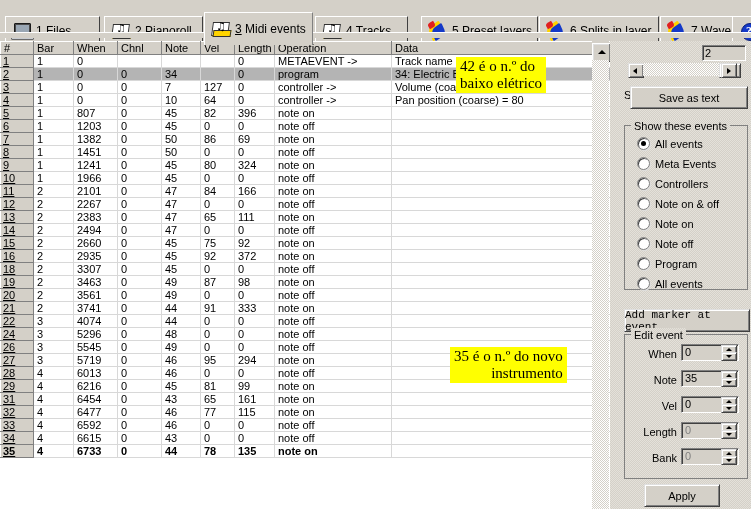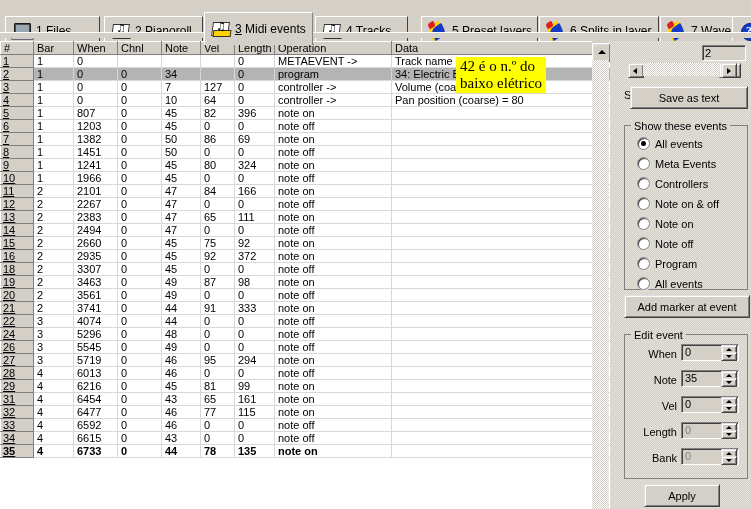--- a/index.html
+++ b/index.html
@@ -604,20 +604,22 @@
 
   <div class="vscroll">
     <div class="sbtn">
         <span class="arw"></span>
       </div>
     <div class="track"></div>
   </div>
 
   <div class="anno" id="anno1">42 é o n.º do
 baixo elétrico</div>
+  <div class="anno" id="anno2">35 é o n.º do novo
+instrumento</div>
 
   <div class="rpanel">
 
     <div class="lbl" style="left:14px;top:7px;">Select track</div>
     <div class="txtbox" style="position:absolute;left:92px;top:4px;width:44px;height:16px;">2</div>
 
     <div id="trackscroll" style="left:17px;top:21px;">
       <div class="raised hbtn l">
           <span class="hl-arw"></span>
         </div>
@@ -665,21 +667,21 @@
             <span class="dot"></span>
             <span class="rlbl">Program</span>
           </div>
           <div class="radio" style="left: 12px; top: 151px;">
             <span class="dot"></span>
             <span class="rlbl">All events</span>
           </div>
         </div>
     </div>
 
-    <div class="raised btn" style="position:absolute;left:14px;top:254px;width:124px;height:21px;">
+    <div class="raised btn" style="position:absolute;left:14px;top:268px;width:124px;height:21px;font-family:Liberation Mono, monospace;">
       <span>Add marker at event</span>
     </div>
 
     <div class="grp" style="left:14px;top:293px;width:122px;height:143px;">
       <div class="grpbg" id="grpbg2" style="width: 55px;"></div>
       <div class="gtitle">Edit event</div>
       <div id="spinners">
           <div class="spinlabel" style="left: 2px; top: 13px; width: 50px;">When</div>
           <div class="spin" style="left: 56px; top: 9px; width: 58px;">
             <div class="fld">0</div>

